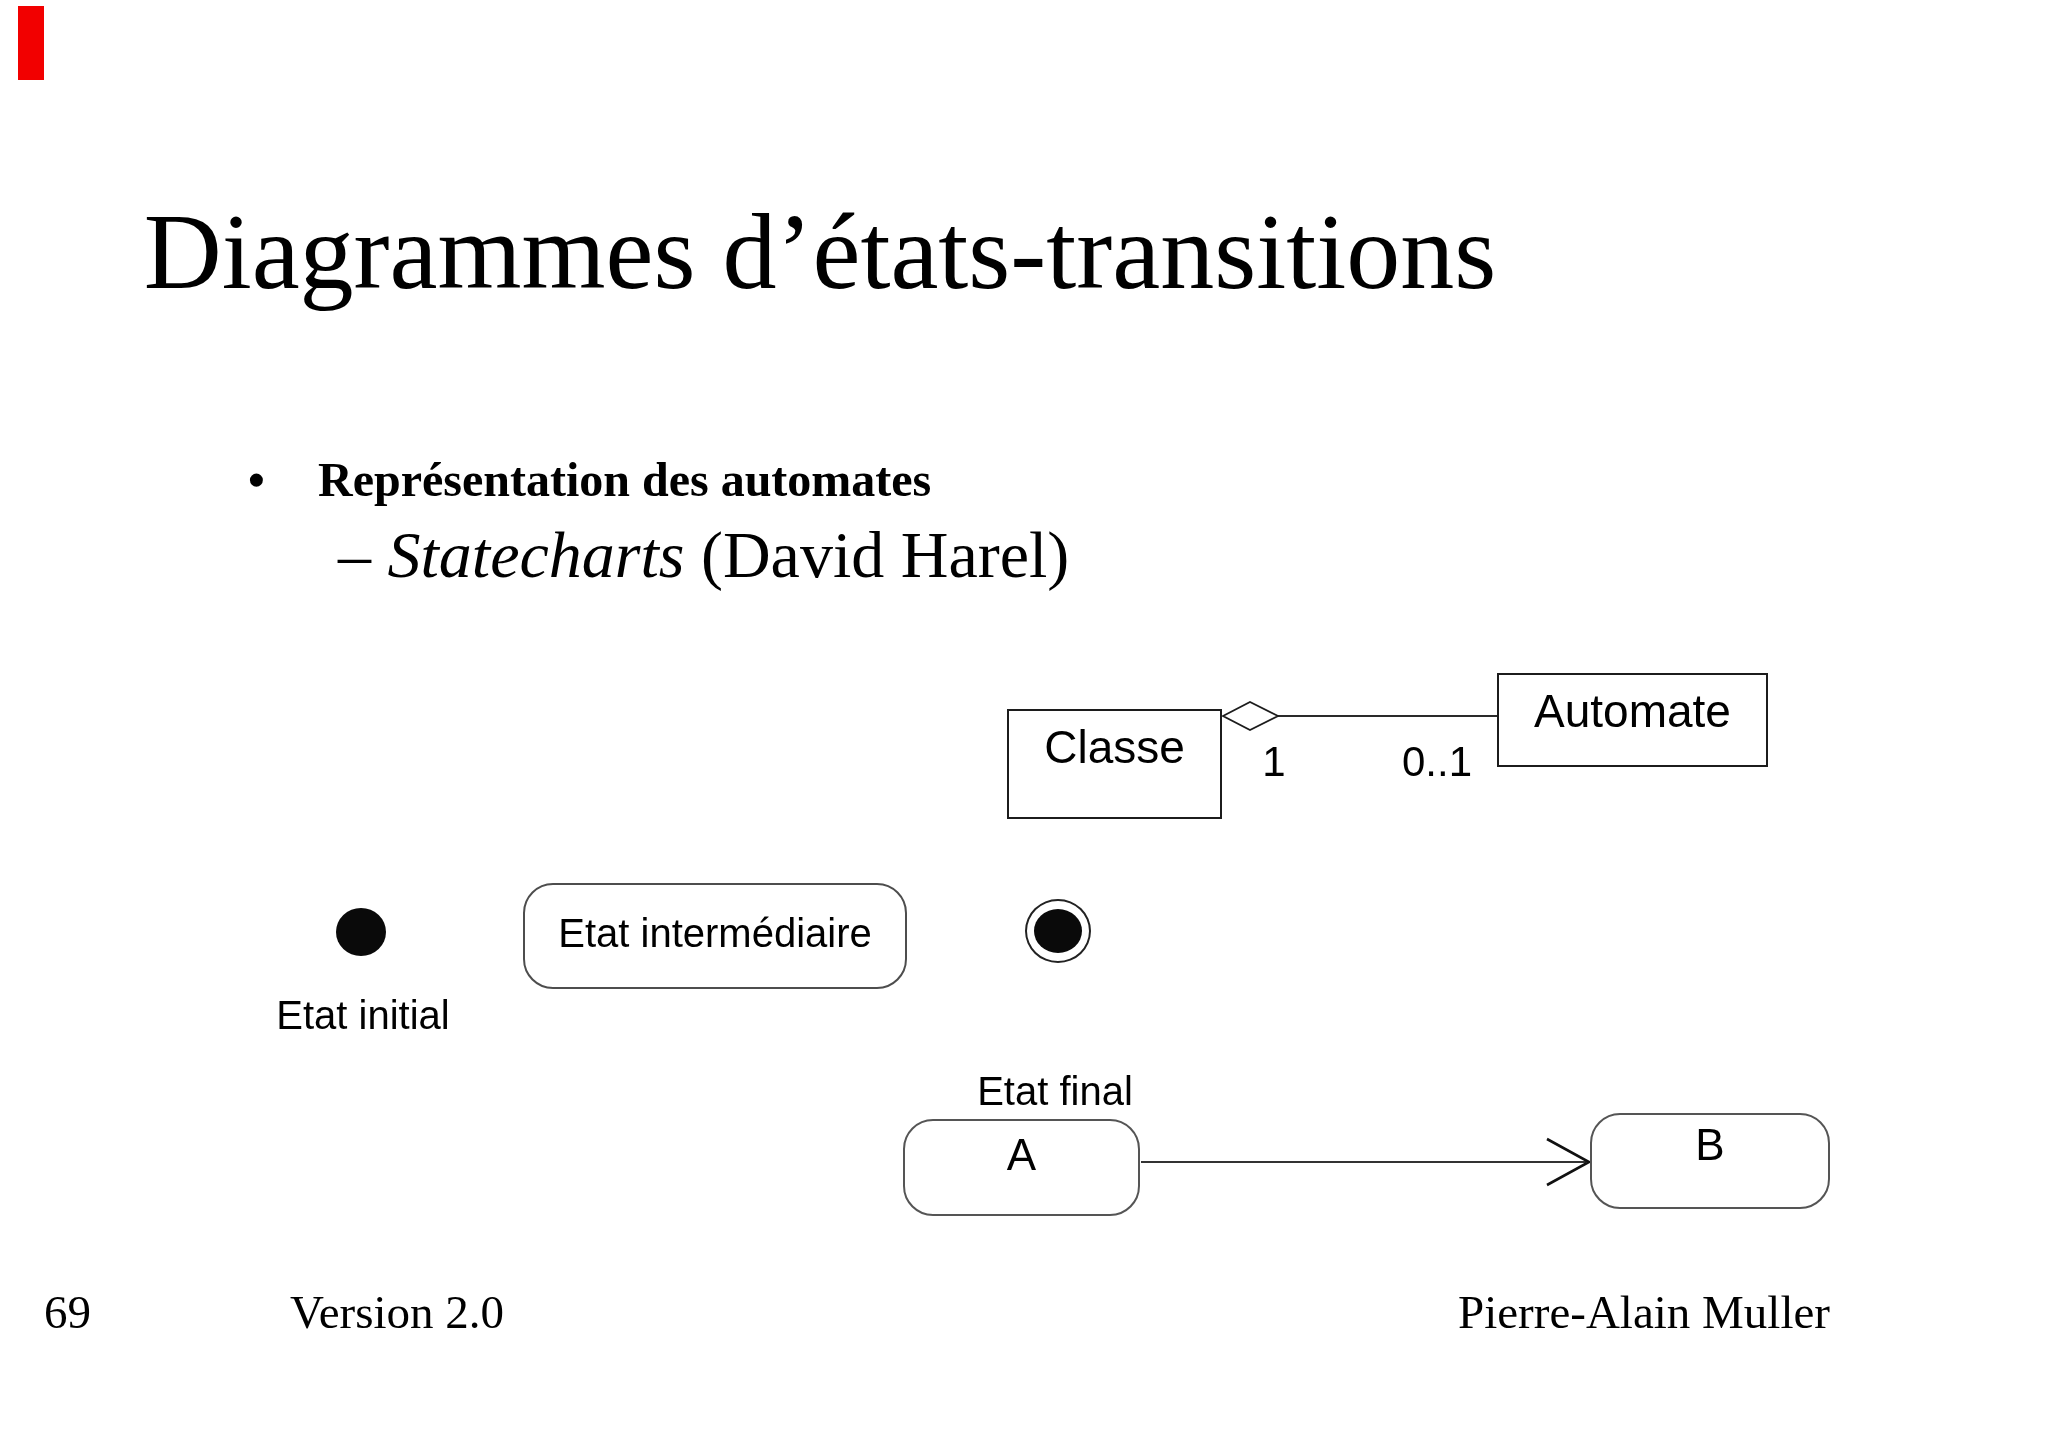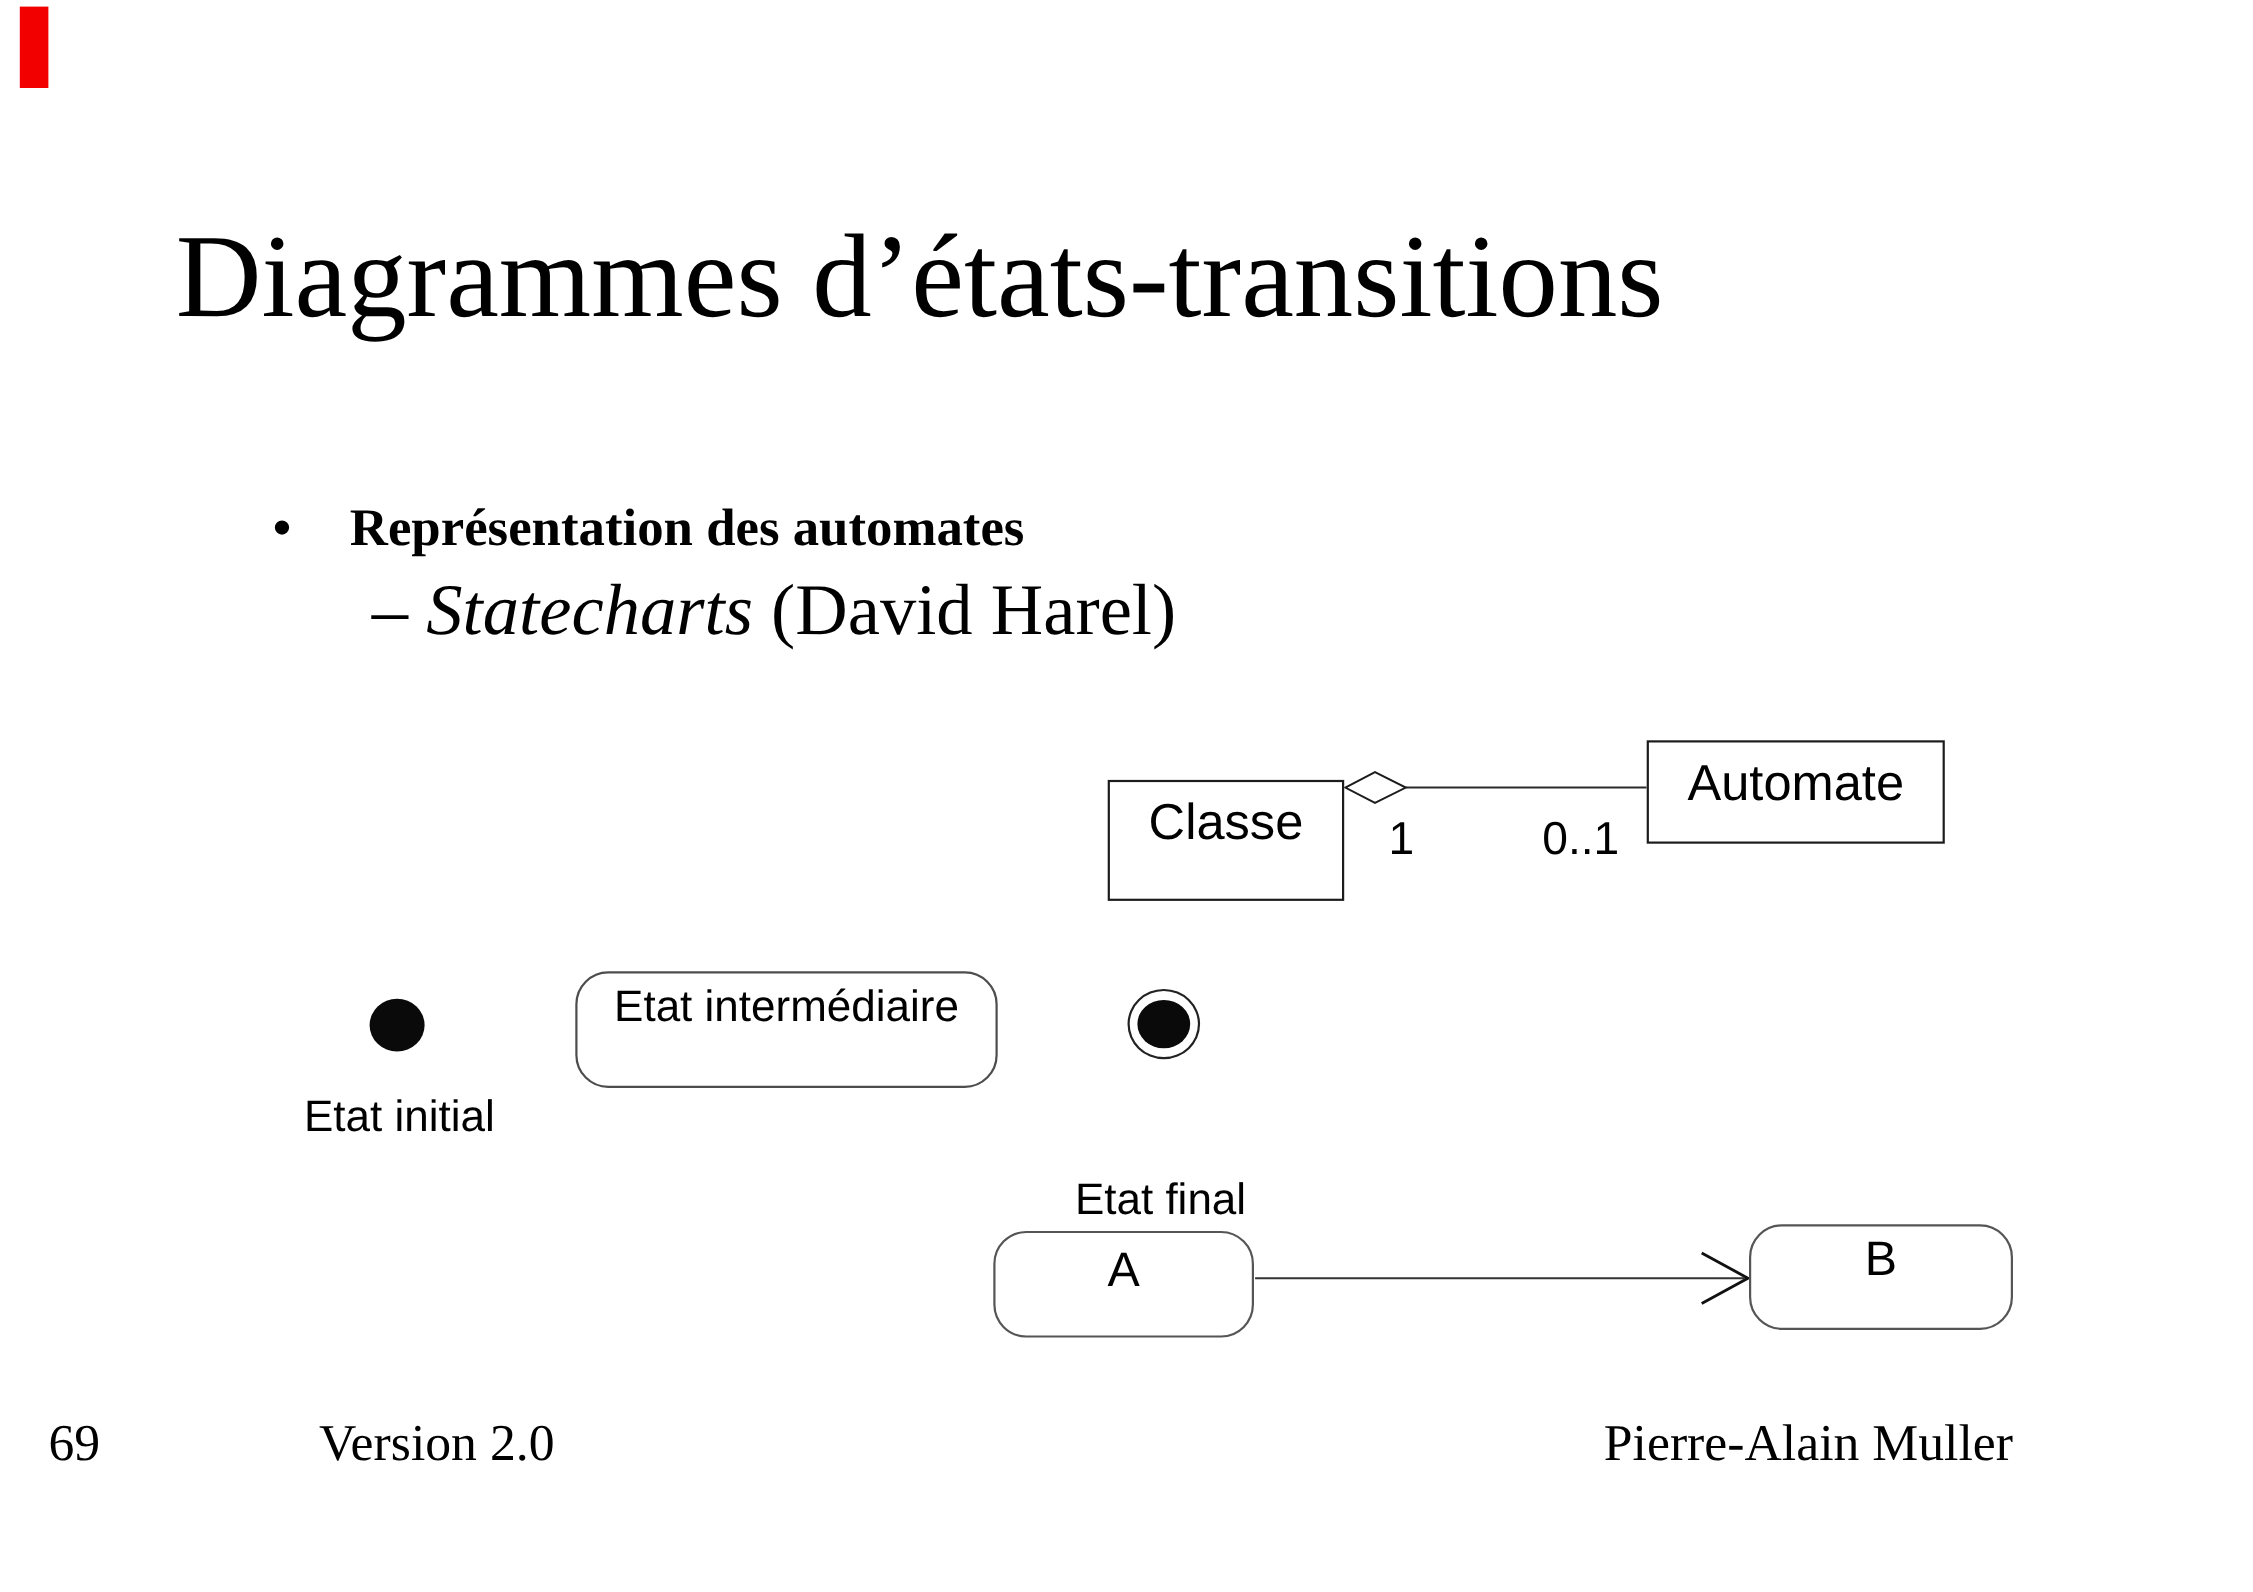--- a/index.html
+++ b/index.html
@@ -8,21 +8,21 @@
     width:2048px;height:1447px;
     background:#ffffff;
     overflow:hidden;
     font-family:"Liberation Serif", serif;
     color:#000;
   }
   .accent-bar{
     position:absolute;left:18px;top:6px;width:26px;height:74px;
   }
   .title{
-    position:absolute;left:16px;top:198px;width:1640px;
+    position:absolute;left:0;top:198px;width:1640px;
     margin:0;text-align:center;
     font-size:108px;font-weight:normal;line-height:1;
     font-family:"Liberation Serif", serif;
   }
   .bullet-line{
     position:absolute;left:248px;top:456px;
     font-size:48px;line-height:1;white-space:nowrap;font-weight:bold;
   }
   .bullet-line .marker{display:inline-block;width:70px;}
   .sub-line{
@@ -48,21 +48,21 @@
   .state-dot{
     position:absolute;left:336px;top:908px;width:50px;height:48px;
     background:#0a0a0a;border-radius:50%;
   }
   .state-rounded{
     position:absolute;background:#fff;border:2px solid #4d4d4d;
     box-sizing:border-box;border-radius:30px;text-align:center;
     font-family:"Liberation Sans", sans-serif;line-height:1;
   }
   .box-inter{left:523px;top:883px;width:384px;height:106px;font-size:40px;}
-  .box-inter .lbl{display:block;padding-top:10px;}
+  .box-inter .lbl{display:block;padding-top:28px;}
   .final-ring{
     position:absolute;left:1025px;top:899px;width:66px;height:64px;
     border:2px solid #222;border-radius:50%;box-sizing:border-box;
     display:flex;align-items:center;justify-content:center;
   }
   .final-ring .inner{
     width:48px;height:44px;background:#0a0a0a;border-radius:50%;
   }
   .state-label{
     position:absolute;text-align:center;

